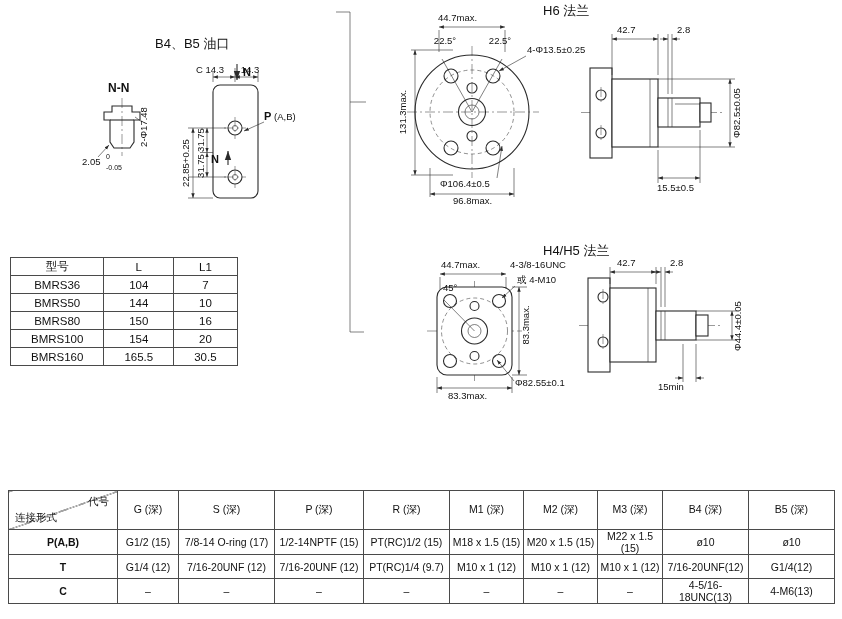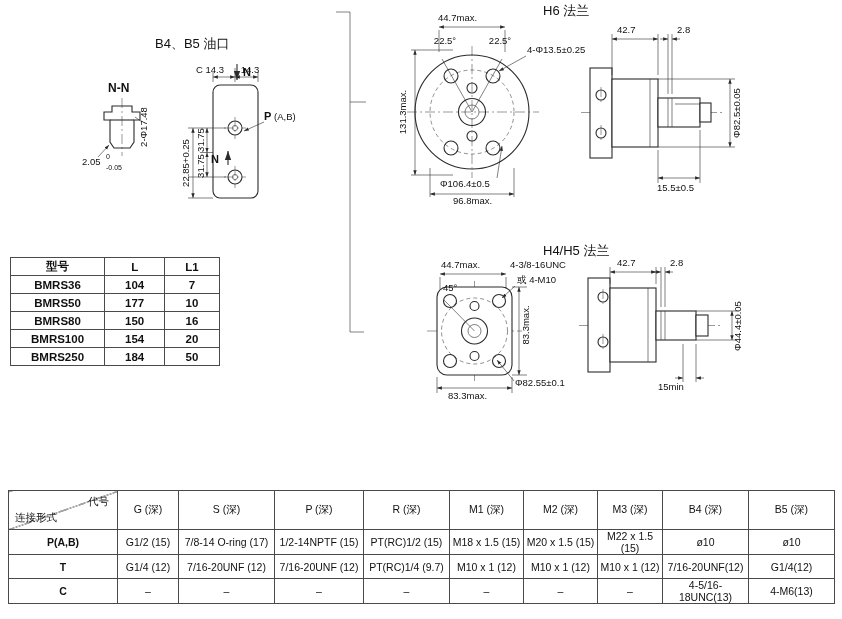--- a/index.html
+++ b/index.html
@@ -13,21 +13,21 @@
   .dsh{stroke:#444;stroke-width:0.6;fill:none;stroke-dasharray:4 3;}
   text.d{font-size:9.5px;fill:#111;}
   text.sm{font-size:7px;fill:#111;}
   text.ttl{font-size:13px;fill:#111;}
   text.sec{font-size:12px;font-weight:bold;fill:#111;}
   text.p{font-size:11px;font-weight:bold;fill:#111;}
 
   table{border-collapse:collapse;background:#fff;}
   th,td{border:1px solid #4a4a4a;text-align:center;vertical-align:middle;}
   .model-table{position:absolute;left:10px;top:257px;font-size:11.5px;table-layout:fixed;}
-  .model-table th,.model-table td{height:17px;padding:0 20px;font-weight:bold;margin-top:44px;}
+  .model-table th,.model-table td{height:17px;padding:0 20px;font-weight:normal;margin-top:44px;}
   .conn-table{position:absolute;left:8px;top:490px;width:826px;font-size:10.5px;table-layout:fixed;}
   .conn-table th{height:38px;font-weight:normal;padding:0 2px;}
   .conn-table td{height:23px;padding:0 2px;margin-left:12px;}
   .conn-table tbody td:first-child{font-weight:bold;}
   .corner{position:relative;padding:0;background:linear-gradient(to bottom right,
           transparent 49.5%, #4a4a4a 49.5%, #4a4a4a 50.5%, transparent 50.5%);margin-left:48px;}
   .corner .ct{position:absolute;top:4px;right:8px;}
   .corner .cb{position:absolute;bottom:4px;left:6px;}
 </style>
 </head>
@@ -304,37 +304,37 @@
       </tr>
     </thead>
     <tbody>
         <tr>
           <td>BMRS36</td>
           <td>104</td>
           <td>7</td>
         </tr>
         <tr>
           <td>BMRS50</td>
-          <td>177</td>
+          <td>144</td>
           <td>10</td>
         </tr>
         <tr>
           <td>BMRS80</td>
           <td>150</td>
           <td>16</td>
         </tr>
         <tr>
           <td>BMRS100</td>
           <td>154</td>
           <td>20</td>
         </tr>
         <tr>
-          <td>BMRS250</td>
-          <td>184</td>
-          <td>50</td>
+          <td>BMRS160</td>
+          <td>165.5</td>
+          <td>30.5</td>
         </tr>
       </tbody>
   </table>
 
   <table class="conn-table">
     <colgroup>
       <col style="width:109px">
         <col style="width:61px">
         <col style="width:96px">
         <col style="width:89px">

